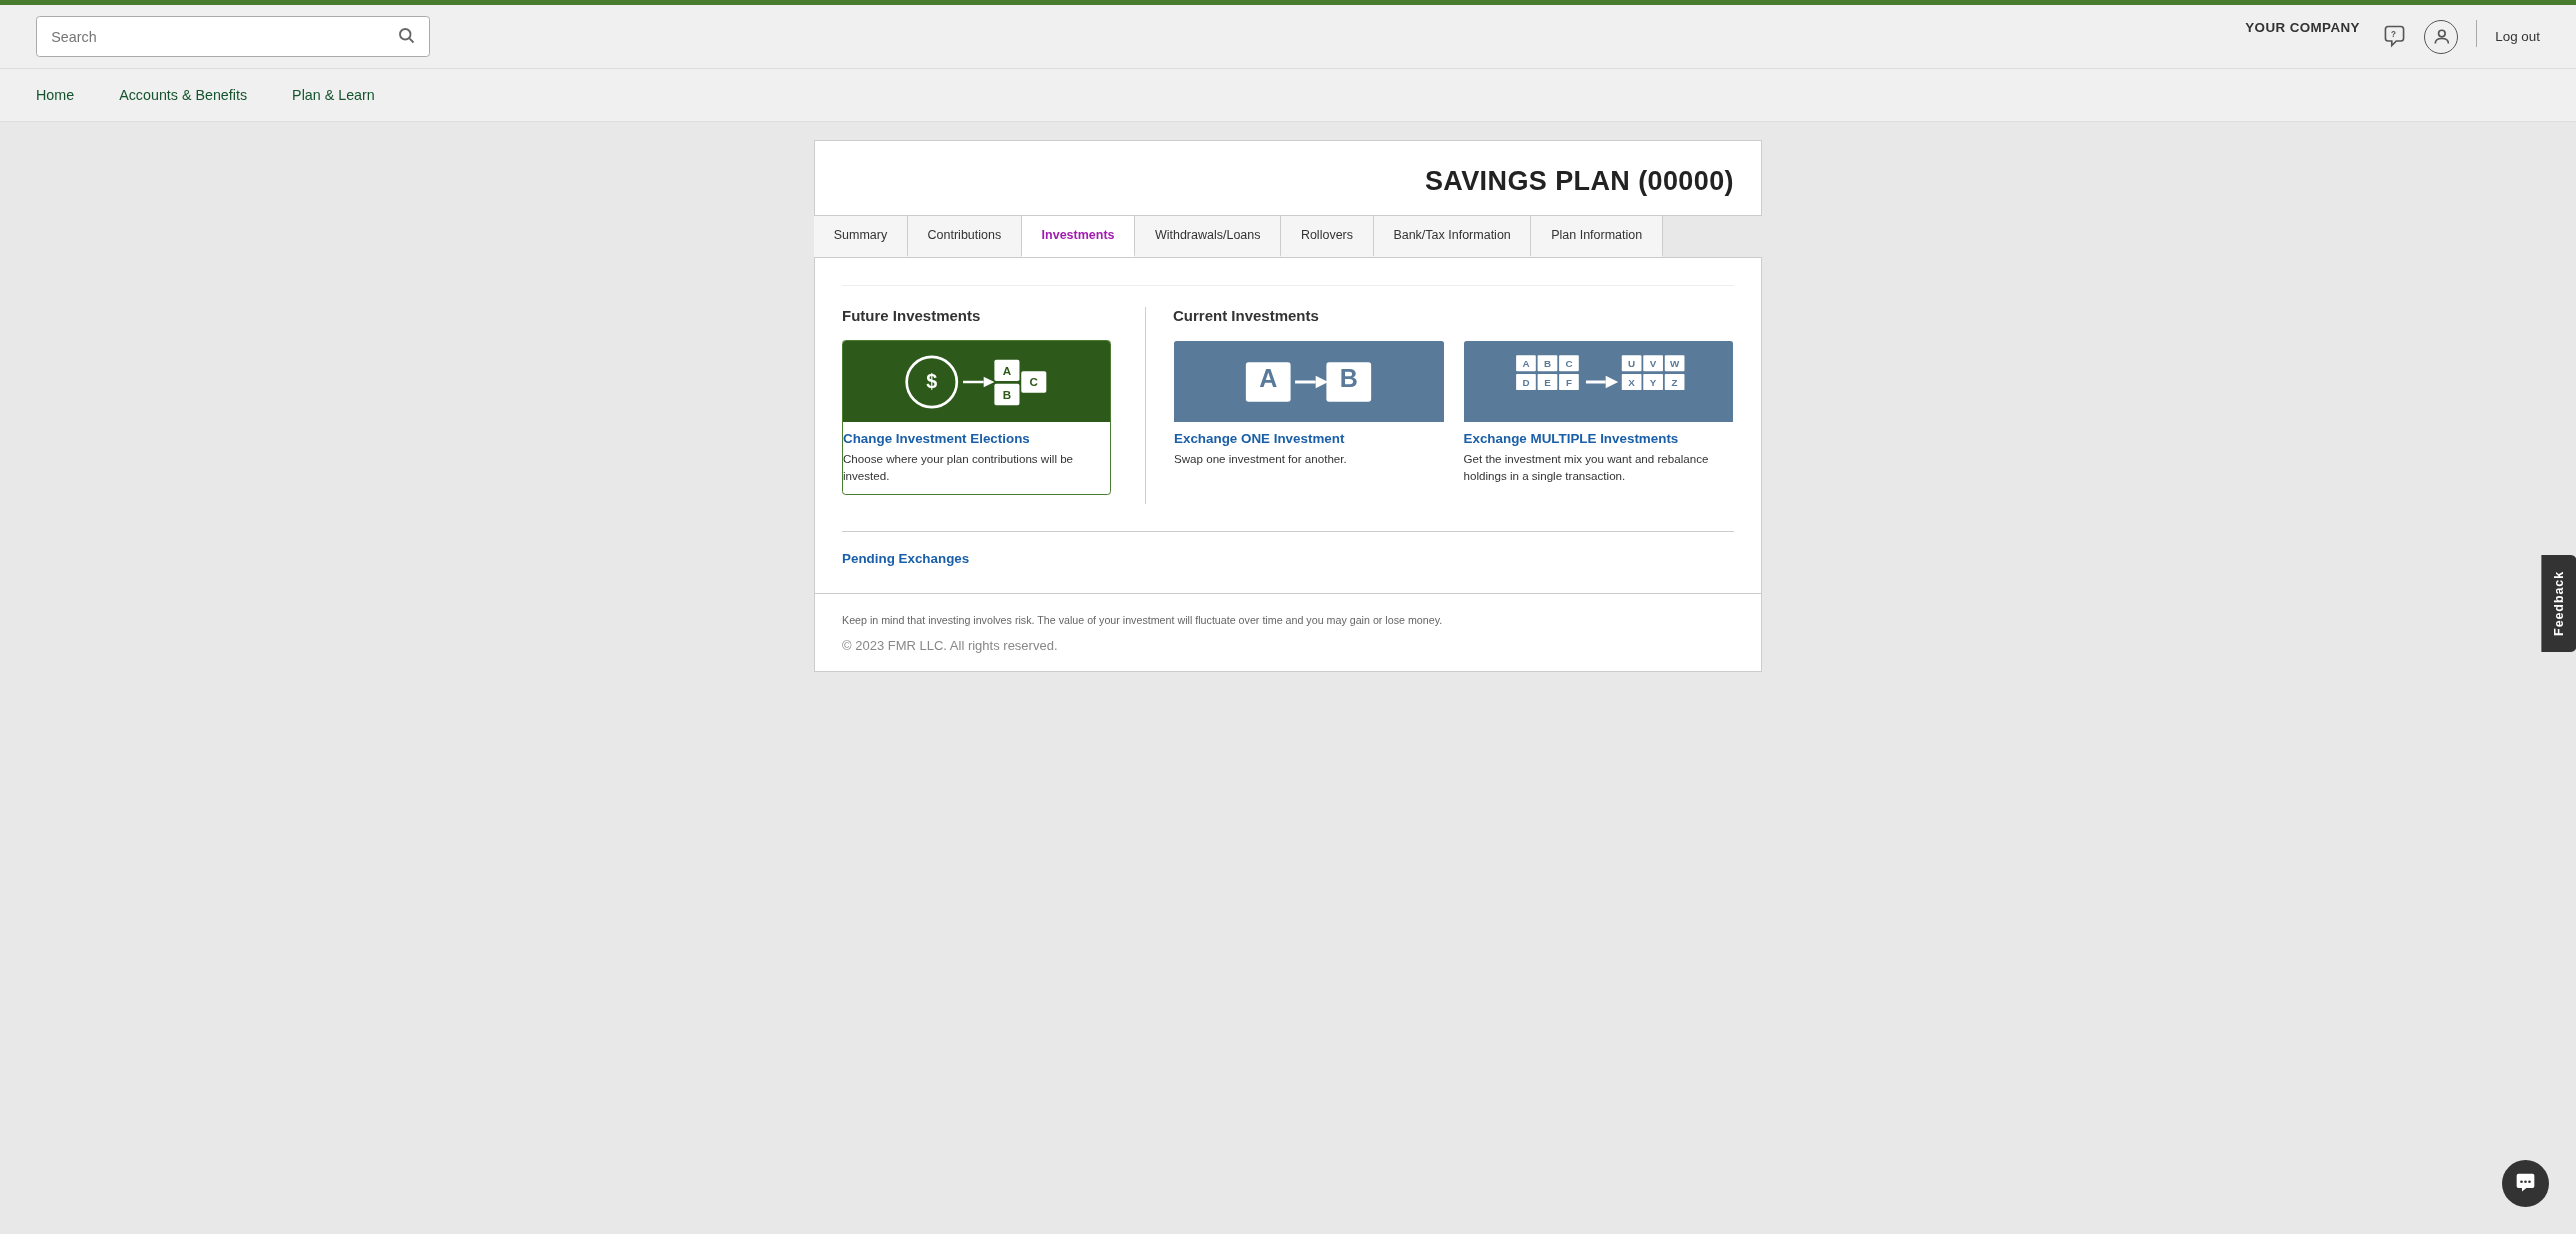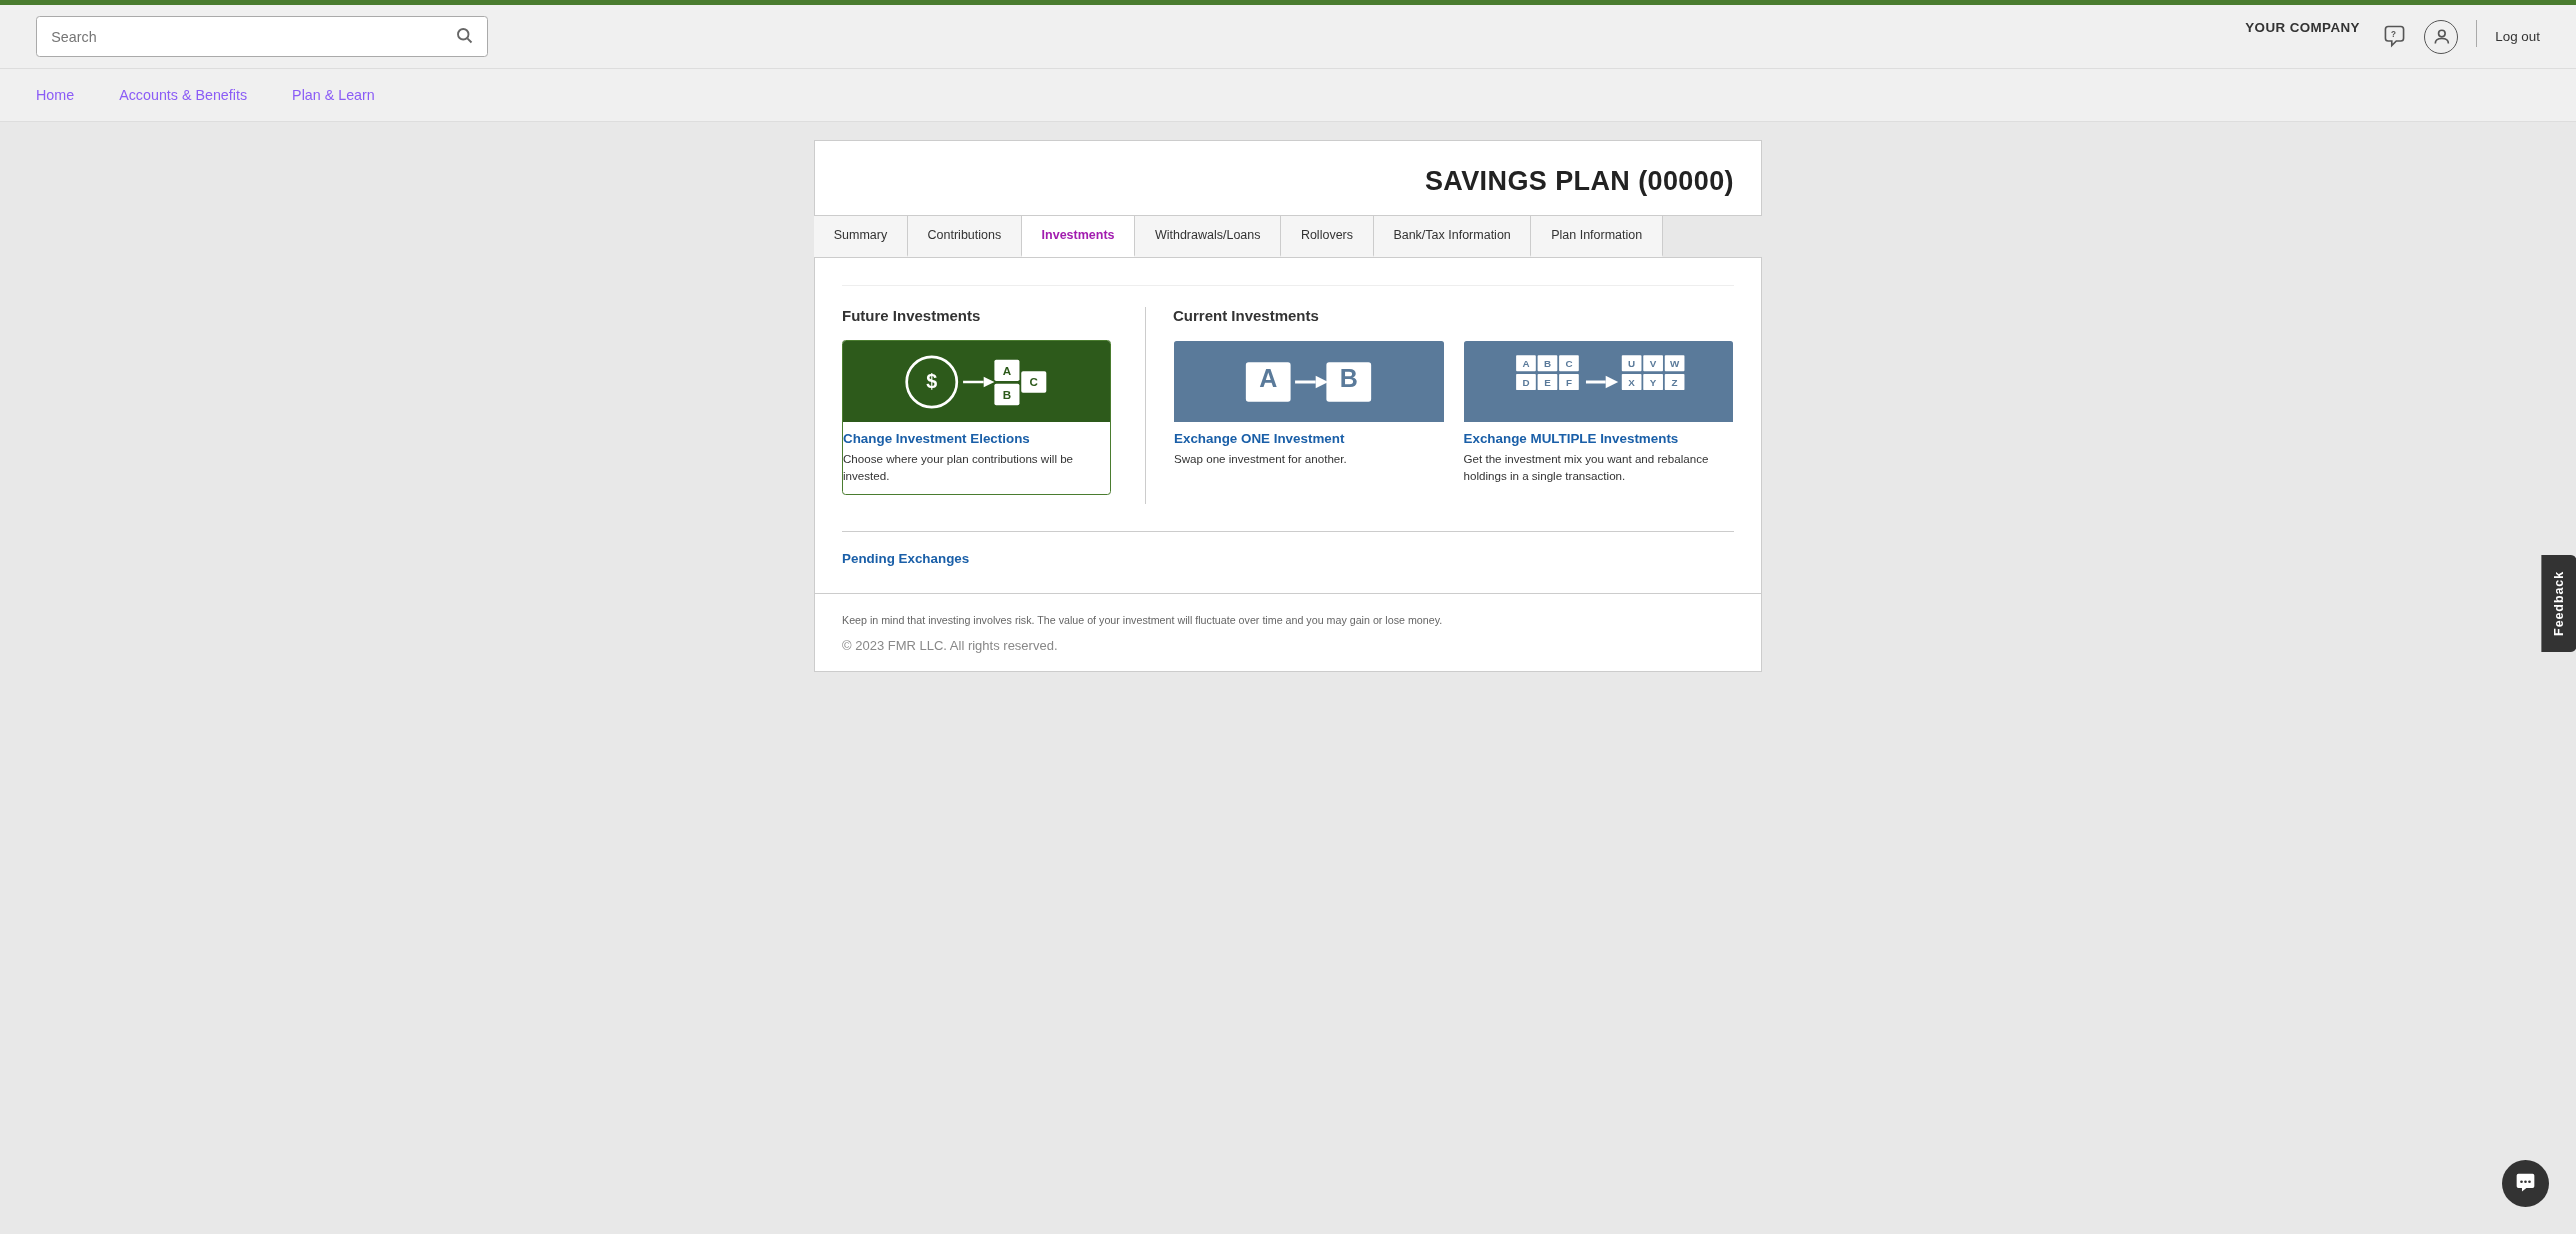--- a/index.html
+++ b/index.html
@@ -21,21 +21,21 @@
       justify-content: space-between;
       border-bottom: 0.9px solid #ddd;
     }
     .header-search {
       display: flex;
       align-items: center;
       border: 0.9px solid #aaa;
       border-radius: 3.6px;
       background: white;
       padding: 9px 14.3px;
-      width: 452px;
+      width: 394px;
     }
     .header-search input {
       border: none;
       outline: none;
       font-size: 14.3px;
       color: #888;
       flex: 1;
       background: transparent;
     }
     .search-icon-svg {
@@ -96,21 +96,21 @@
     .nav {
       background: #f0f0f0;
       padding: 0 36px;
       display: flex;
       align-items: center;
       gap: 45px;
       border-bottom: 1.8px solid #ddd;
     }
     .nav-item {
       font-size: 14.3px;
-      color: #8b5cf6;
+      color: #14532d;
       padding: 18px 0;
       cursor: pointer;
       text-decoration: none;
       font-weight: 500;
     }
     .plan-title {
       font-size: 27px;
       font-weight: 700;
       color: #222;
       letter-spacing: 0.4px;

